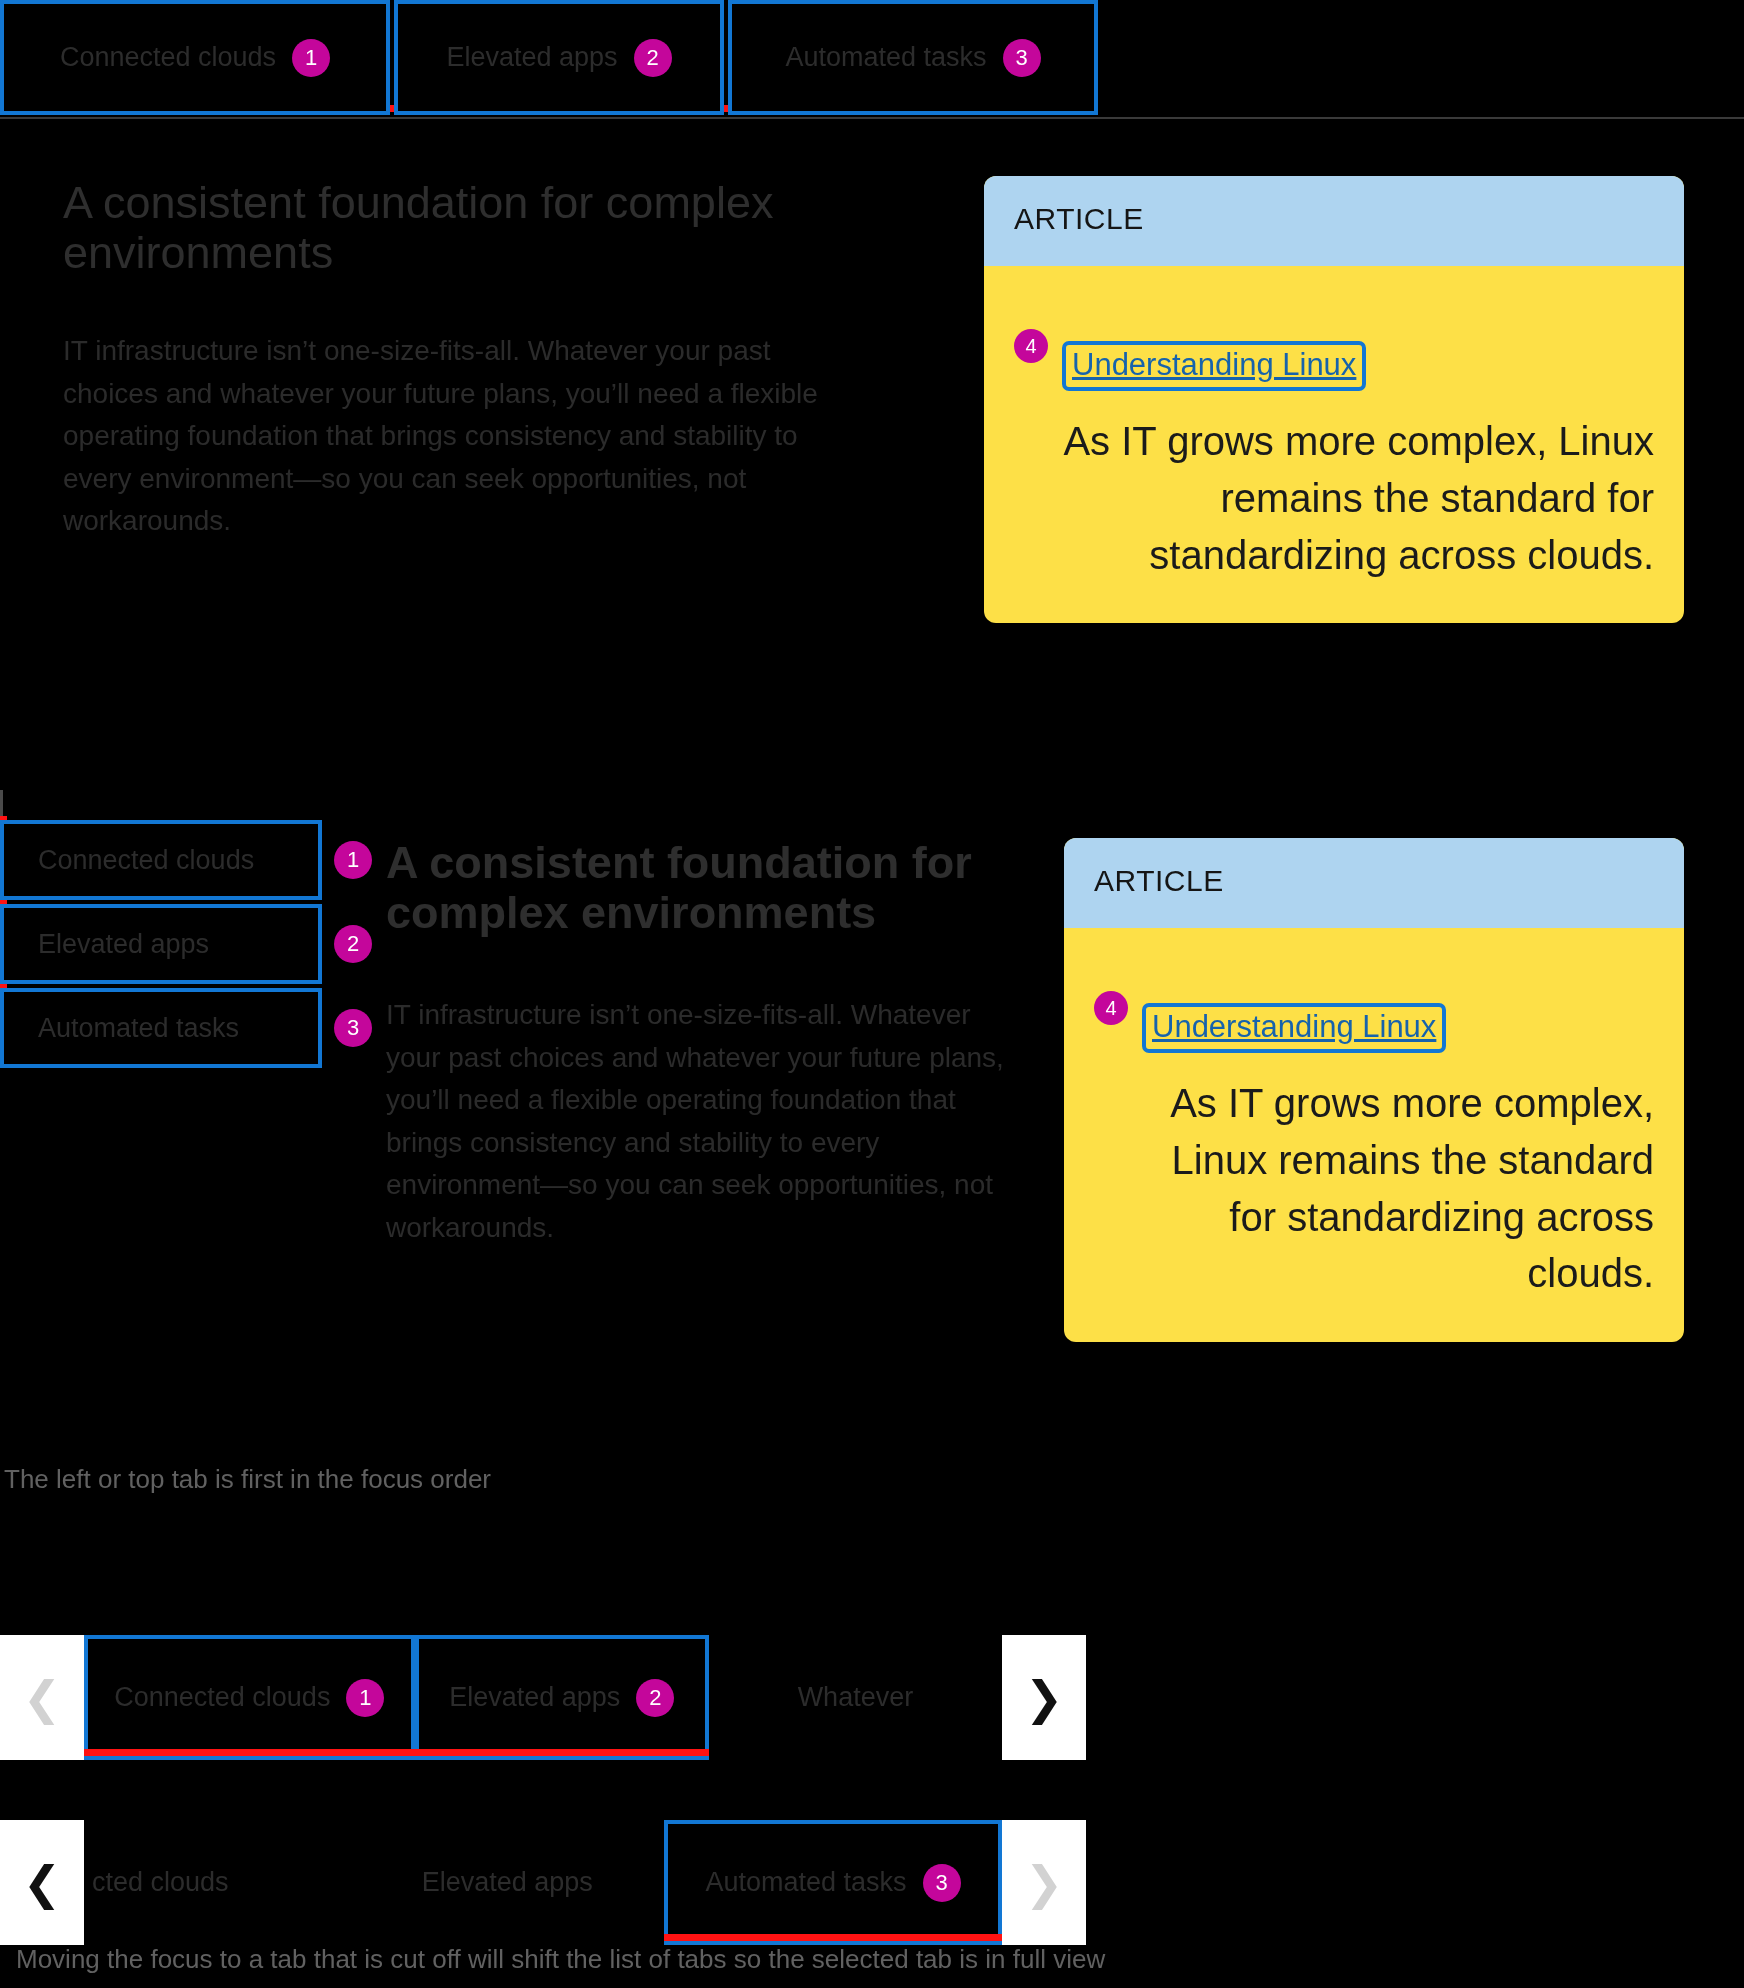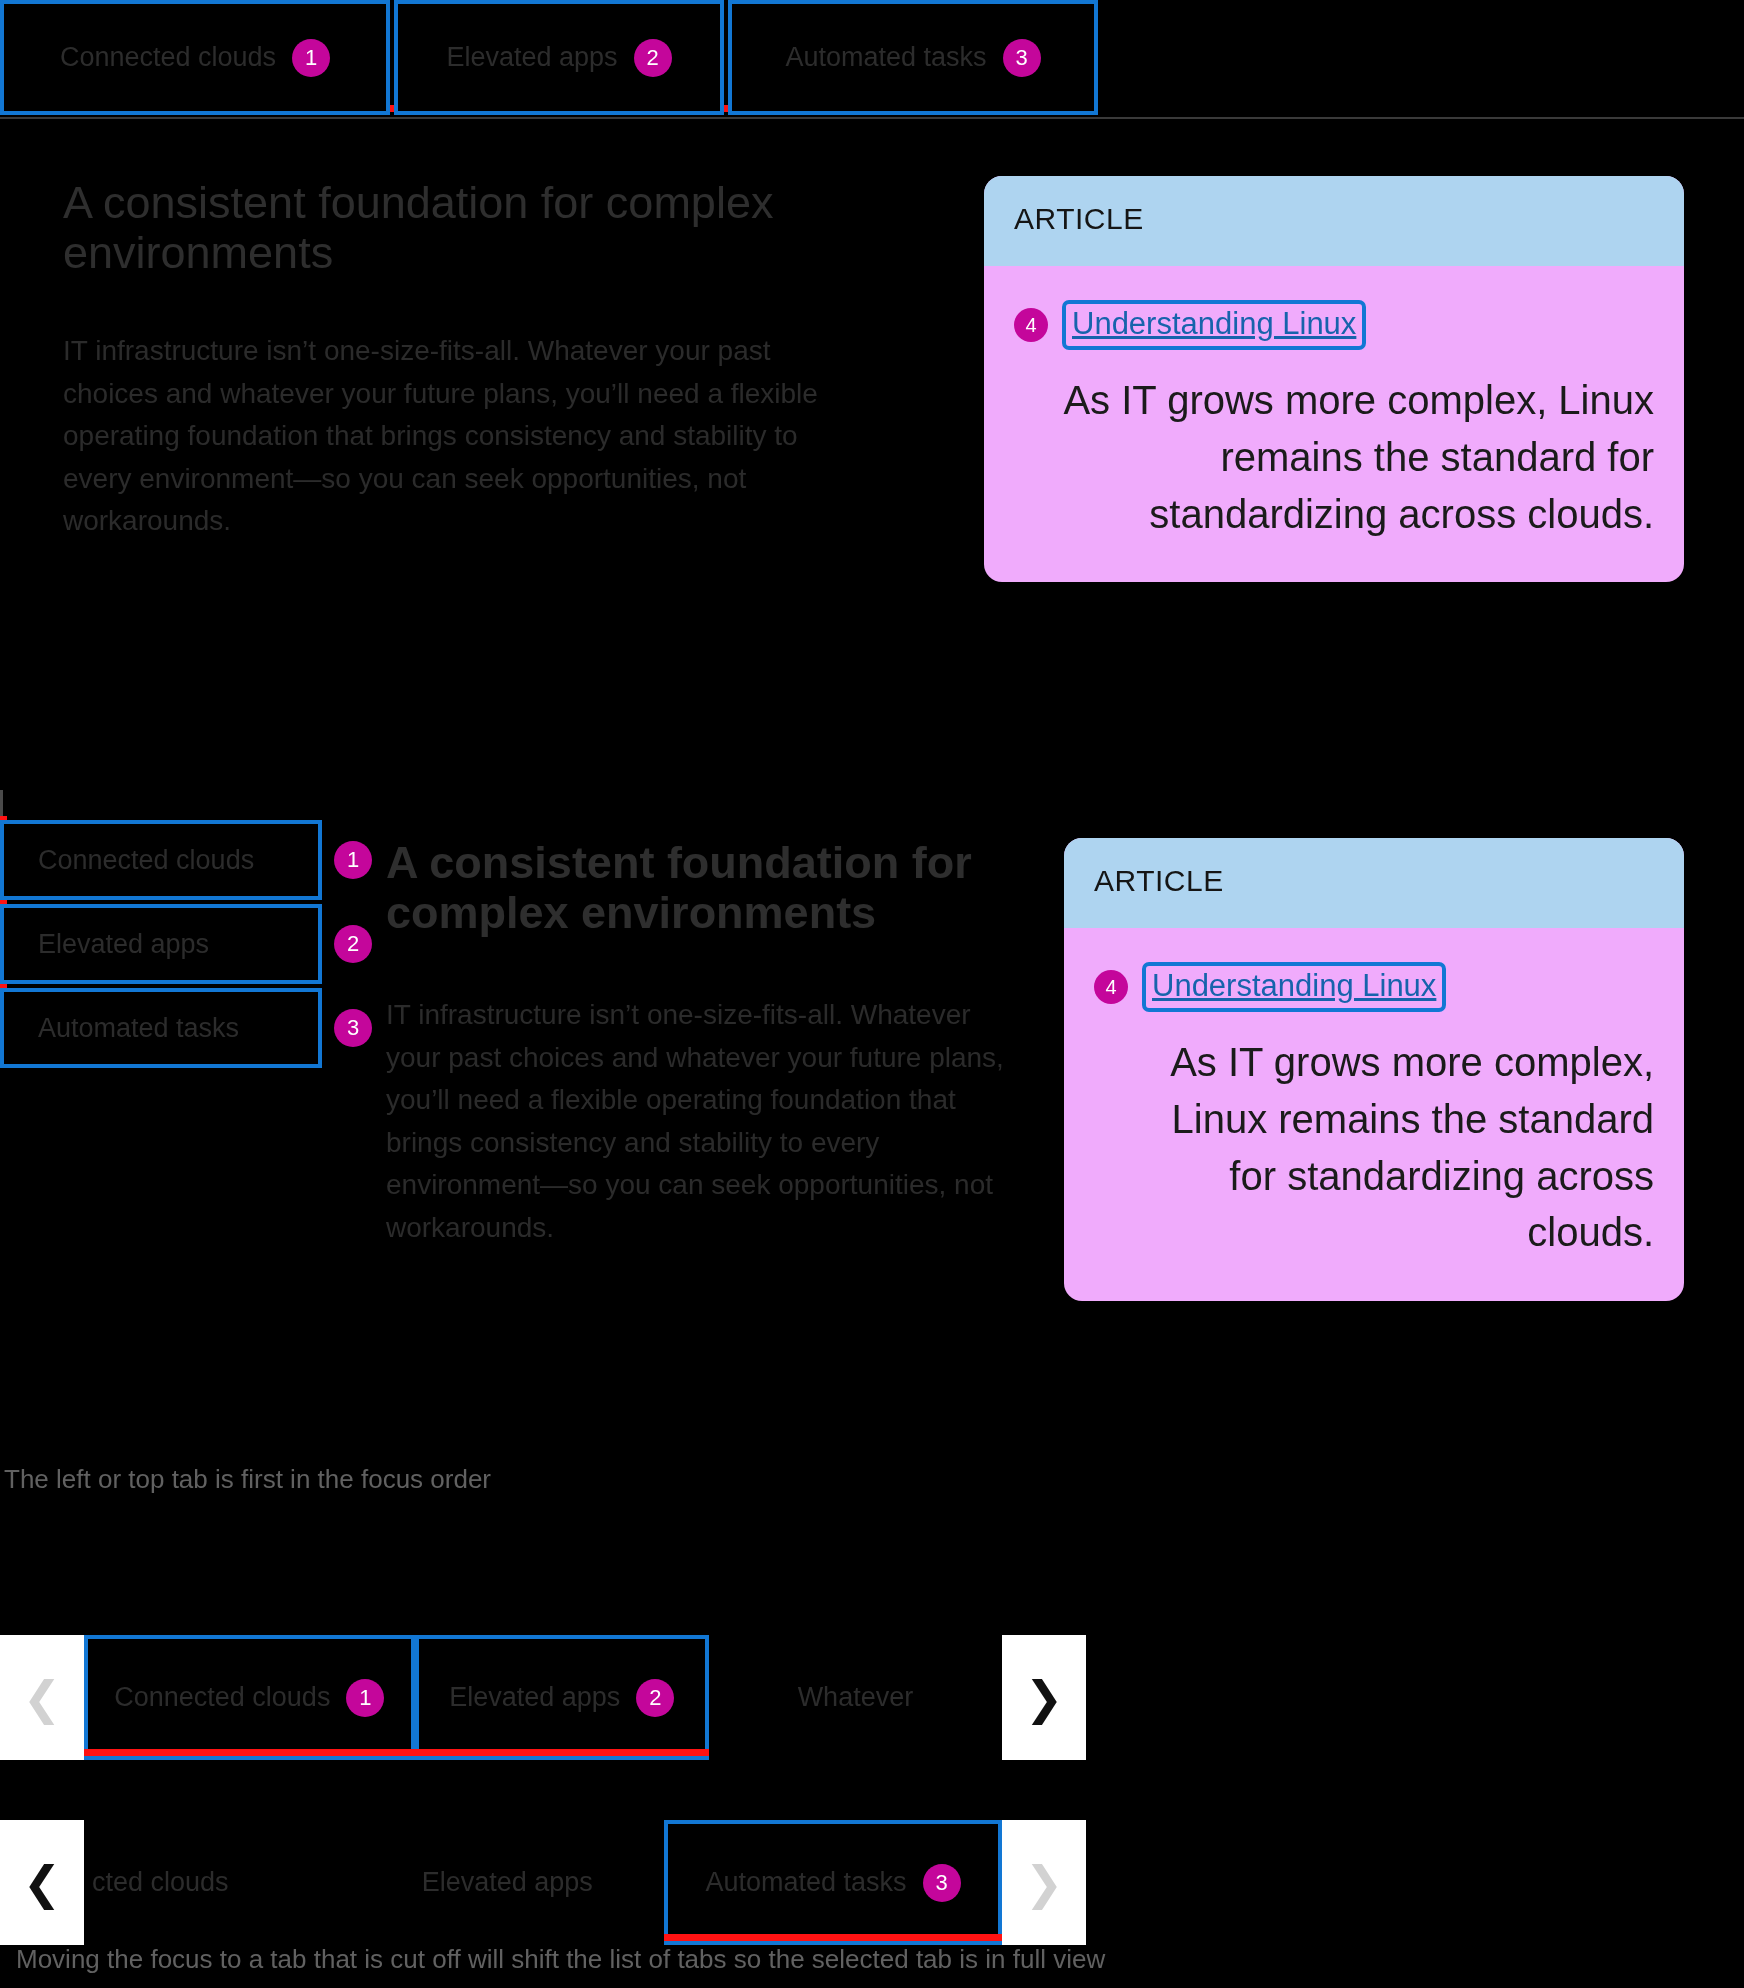--- a/index.html
+++ b/index.html
@@ -59,41 +59,42 @@
     font-size:45px; line-height:1.12; color:#2e2e2e; font-weight:400;
   }
   .panel-body{
     position:absolute; left:63px; top:330px; width:790px;
     font-size:28px; line-height:1.52; color:#2b2b2b;
   }
 
   
   .card{
     position:absolute;
-    background:#f0abfc;
-    border-radius:18px;
+    background:#fde047;
+    border-radius:12px;
     overflow:hidden;
     box-shadow:0 2px 6px rgba(0,0,0,.35);
   }
   .card-head{
     background:#aed4f0;
     padding:26px 30px 30px 30px;
     font-size:30px;
     letter-spacing:.5px;
     color:#151515;
   }
   .card-body{ padding:34px 30px 40px 30px; }
   .card-linkrow{ display:flex; align-items:center; gap:14px; margin-bottom:22px;}
   .card-link{
     display:inline-block;
     color:#1763ac; font-size:31px;
     text-decoration:underline;
     border:4px solid #1277d4; border-radius:7px;
     padding:2px 6px 4px 6px;
     white-space:nowrap;
+    margin-top:41px;
   }
   .card-text{ font-size:40px; line-height:1.42; color:#1b1b1b; padding-left:36px;text-align:right; }
 
   #card1{ left:984px; top:176px; width:700px; }
   #card1 .card-text{ padding-left:42px; }
 
   
   #sec-vertical{ position:absolute; left:0; top:790px; width:1744px; height:630px; }
 
   .vrail-gray{

